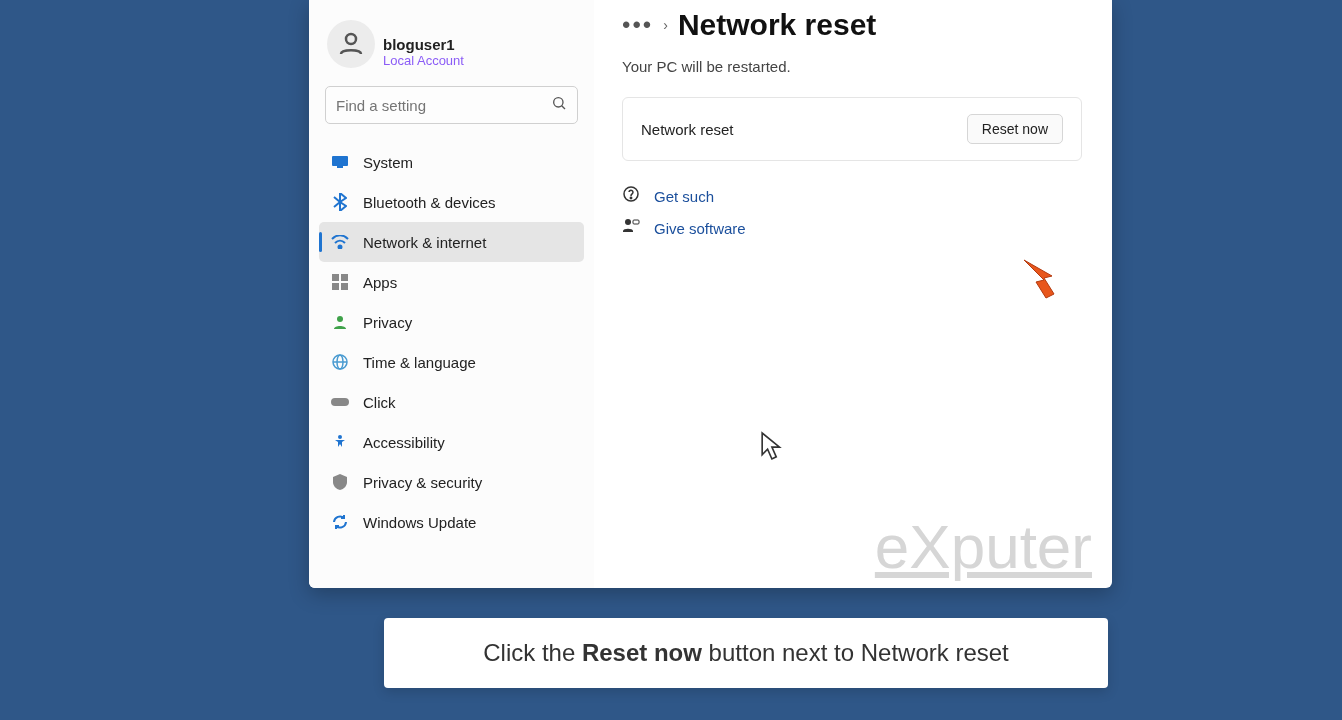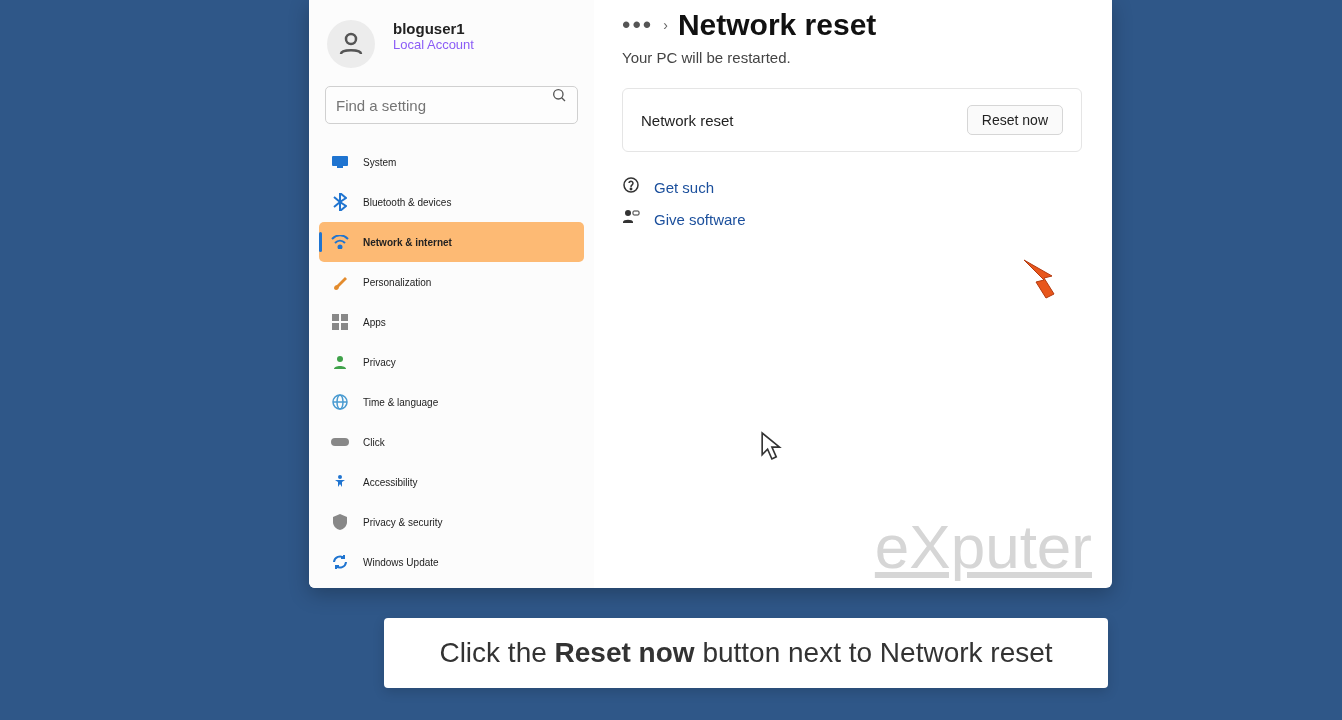--- a/index.html
+++ b/index.html
@@ -23,38 +23,38 @@
     display: flex;
     overflow: hidden;
   }
   .sidebar {
     width: 285px;
     padding: 14px 0 0 0;
     background: #fcfcfc;
   }
   .user-block {
     display: flex;
-    align-items: flex-start;
-    gap: 18px;
+    align-items: flex-end;
+    gap: 8px;
     padding: 6px 18px 18px 18px;
   }
   .avatar {
     width: 48px; height: 48px;
     border-radius: 50%;
     background: #ececec;
     display:flex; align-items:center; justify-content:center;
   }
   .avatar svg { width: 30px; height:30px; stroke:#555; fill:none; stroke-width:2; }
   .user-name { font-size: 15px; font-weight:600; color:#222; }
   .user-sub { font-size: 13px; color:#8b5cf6; }
   .search-wrap {
     padding: 0 16px 14px 16px;
   }
   .search {
-    display:flex; 
+    display:flex; align-items:center;
     width:100%;
     height:38px;
     border:1px solid #d0d0d0;
     border-radius:5px;
     background:#fdfdfd;
     padding:0 10px;
   }
   .search input {
     flex:1; border:none; outline:none; background:transparent;
     font-size:15px; color:#333;
@@ -62,54 +62,53 @@
   .nav { list-style:none; padding: 4px 10px 0 10px; }
   .nav-item {
     display:flex; align-items:center; gap:14px;
     height:40px;
     padding:0 12px;
     border-radius:5px;
     cursor:pointer;
     position:relative;
   }
   .nav-item.selected {
-    background:#fdba74;
-    font-weight:bold;
+    background:#e5e5e5;
   }
   .nav-item.selected::before {
     content:"";
     position:absolute;
     left:0px; top:10px;
     width:3px; height:20px;
     background:#1f74d0;
     border-radius:2px;
   }
   .nav-icon {
     width:18px; height:18px;
     display:flex; align-items:center; justify-content:center;
   }
-  .nav-label { font-size:10px; color:#222; }
+  .nav-label { font-size:15px; color:#222; }
   .content {
     flex:1;
     padding: 8px 28px 0 28px;
     position:relative;
   }
   .crumbs {
     display:flex; align-items:center; gap:10px;
     margin-bottom:4px;
   }
   .dots { font-size:24px; color:#555; letter-spacing:2px; line-height:1; }
   .chev { font-size:14px; color:#666; }
   .page-title { font-size:30px; font-weight:600; color:#111; }
   .desc {
     font-size:15px; color:#444; margin-top:14px; line-height:1.4;
     max-width: 460px;
   }
   .subdesc {
-    font-size:15px; color:#444; margin-top:7px;
+    font-size:15px; color:#444; margin-top:16px;
   }
   .card {
     margin-top:22px;
     border:1px solid #e5e5e5;
     border-radius:6px;
     padding:16px 18px;
     display:flex; align-items:center; justify-content:space-between;
     max-width: 460px;
   }
   .card-label { font-size:15px; color:#222; }
@@ -152,21 +151,21 @@
     position:absolute;
     left:384px; top:618px;
     width:724px; height:70px;
     background:#fff;
     border-radius:4px;
     box-shadow:0 4px 12px rgba(0,0,0,0.15);
     display:flex; align-items:center; justify-content:center;
     padding:0 20px;
   }
   .caption-box .caption-text {
-    font-size:28px; color:#333; text-align:center;
+    font-size:24px; color:#333; text-align:center;
   }
   .caption-box .caption-text strong { font-weight:700; }
 </style>
 </head>
 <body>
 
 <div class="window">
 
   <aside class="sidebar">
     <div class="user-block">
@@ -212,28 +211,20 @@
       </li>
       <li class="nav-item selected">
         <span class="nav-icon">
             <svg width="18" height="14" viewBox="0 0 18 14" fill="none" stroke="#1f74d0" stroke-width="2">
               <path d="M1 4c5-5 11-5 16 0"></path>
               <path d="M4 8c3-3 7-3 10 0"></path>
               <circle cx="9" cy="12" r="1.5" fill="#1f74d0"></circle>
             </svg>
           </span>
         <span class="nav-label">Network &amp; internet</span>
-      </li>
-      <li class="nav-item">
-        <span class="nav-icon">
-            <svg width="16" height="16" viewBox="0 0 16 16" fill="#e38b2d">
-              <path d="M2 14c0-2 2-3 3-3l8-8 2 2-8 8c0 1-1 3-3 3-1 0-2-1-2-2z"></path>
-            </svg>
-          </span>
-        <span class="nav-label">Personalization</span>
       </li>
       <li class="nav-item">
         <span class="nav-icon">
             <svg width="16" height="16" viewBox="0 0 16 16" fill="#888">
               <rect x="0" y="0" width="7" height="7"></rect>
               <rect x="9" y="0" width="7" height="7"></rect>
               <rect x="0" y="9" width="7" height="7"></rect>
               <rect x="9" y="9" width="7" height="7"></rect>
             </svg>
           </span>

